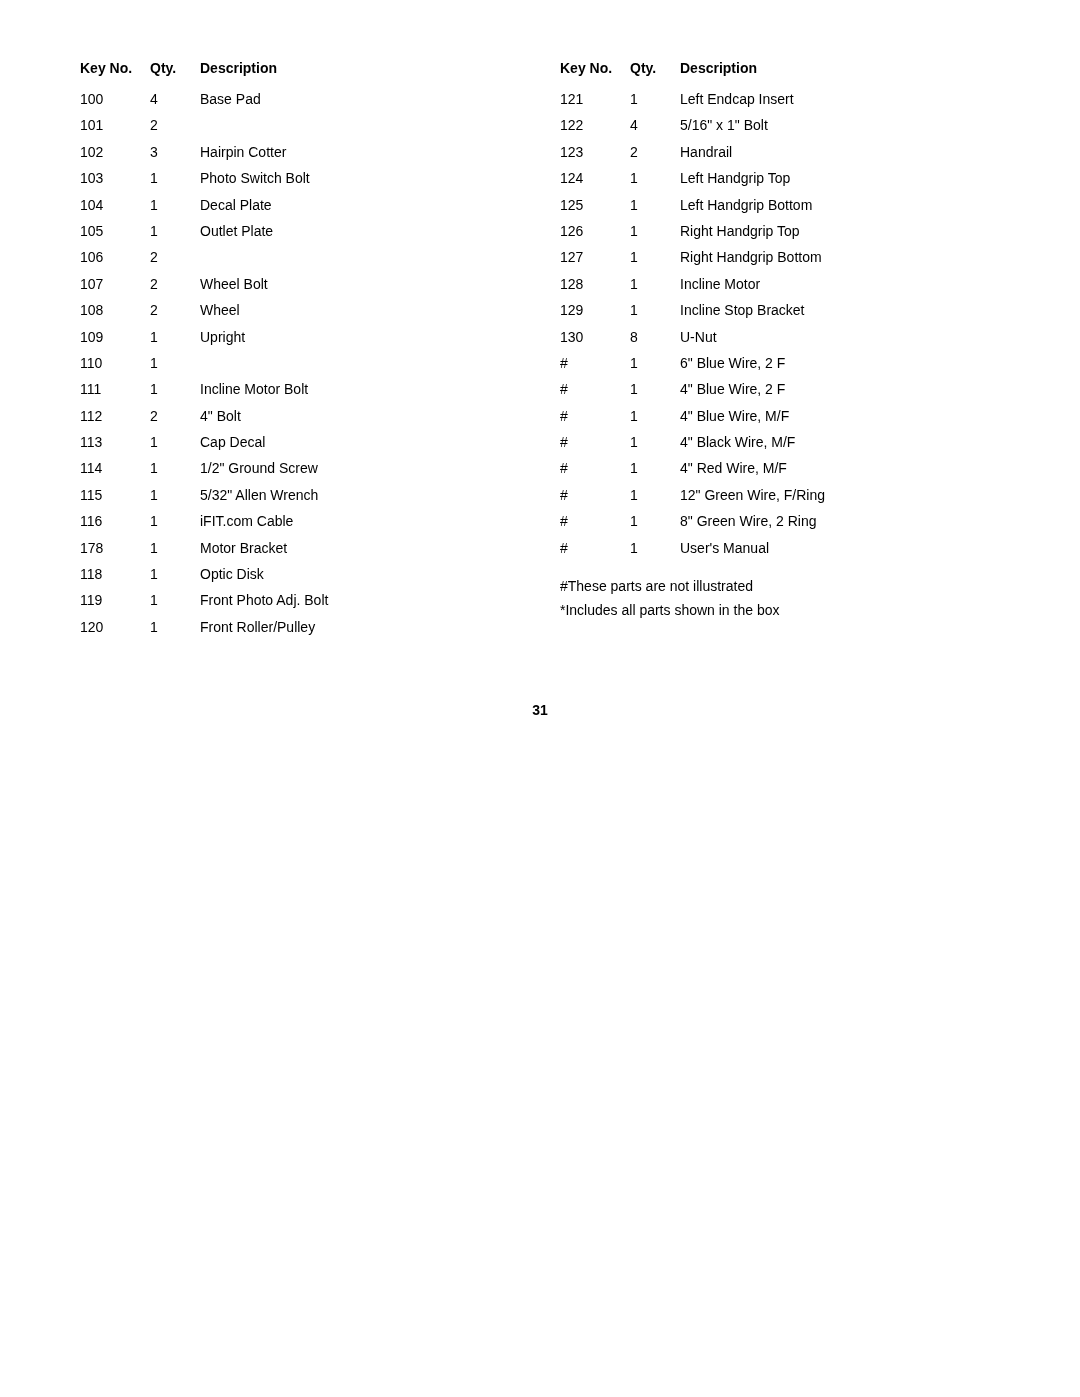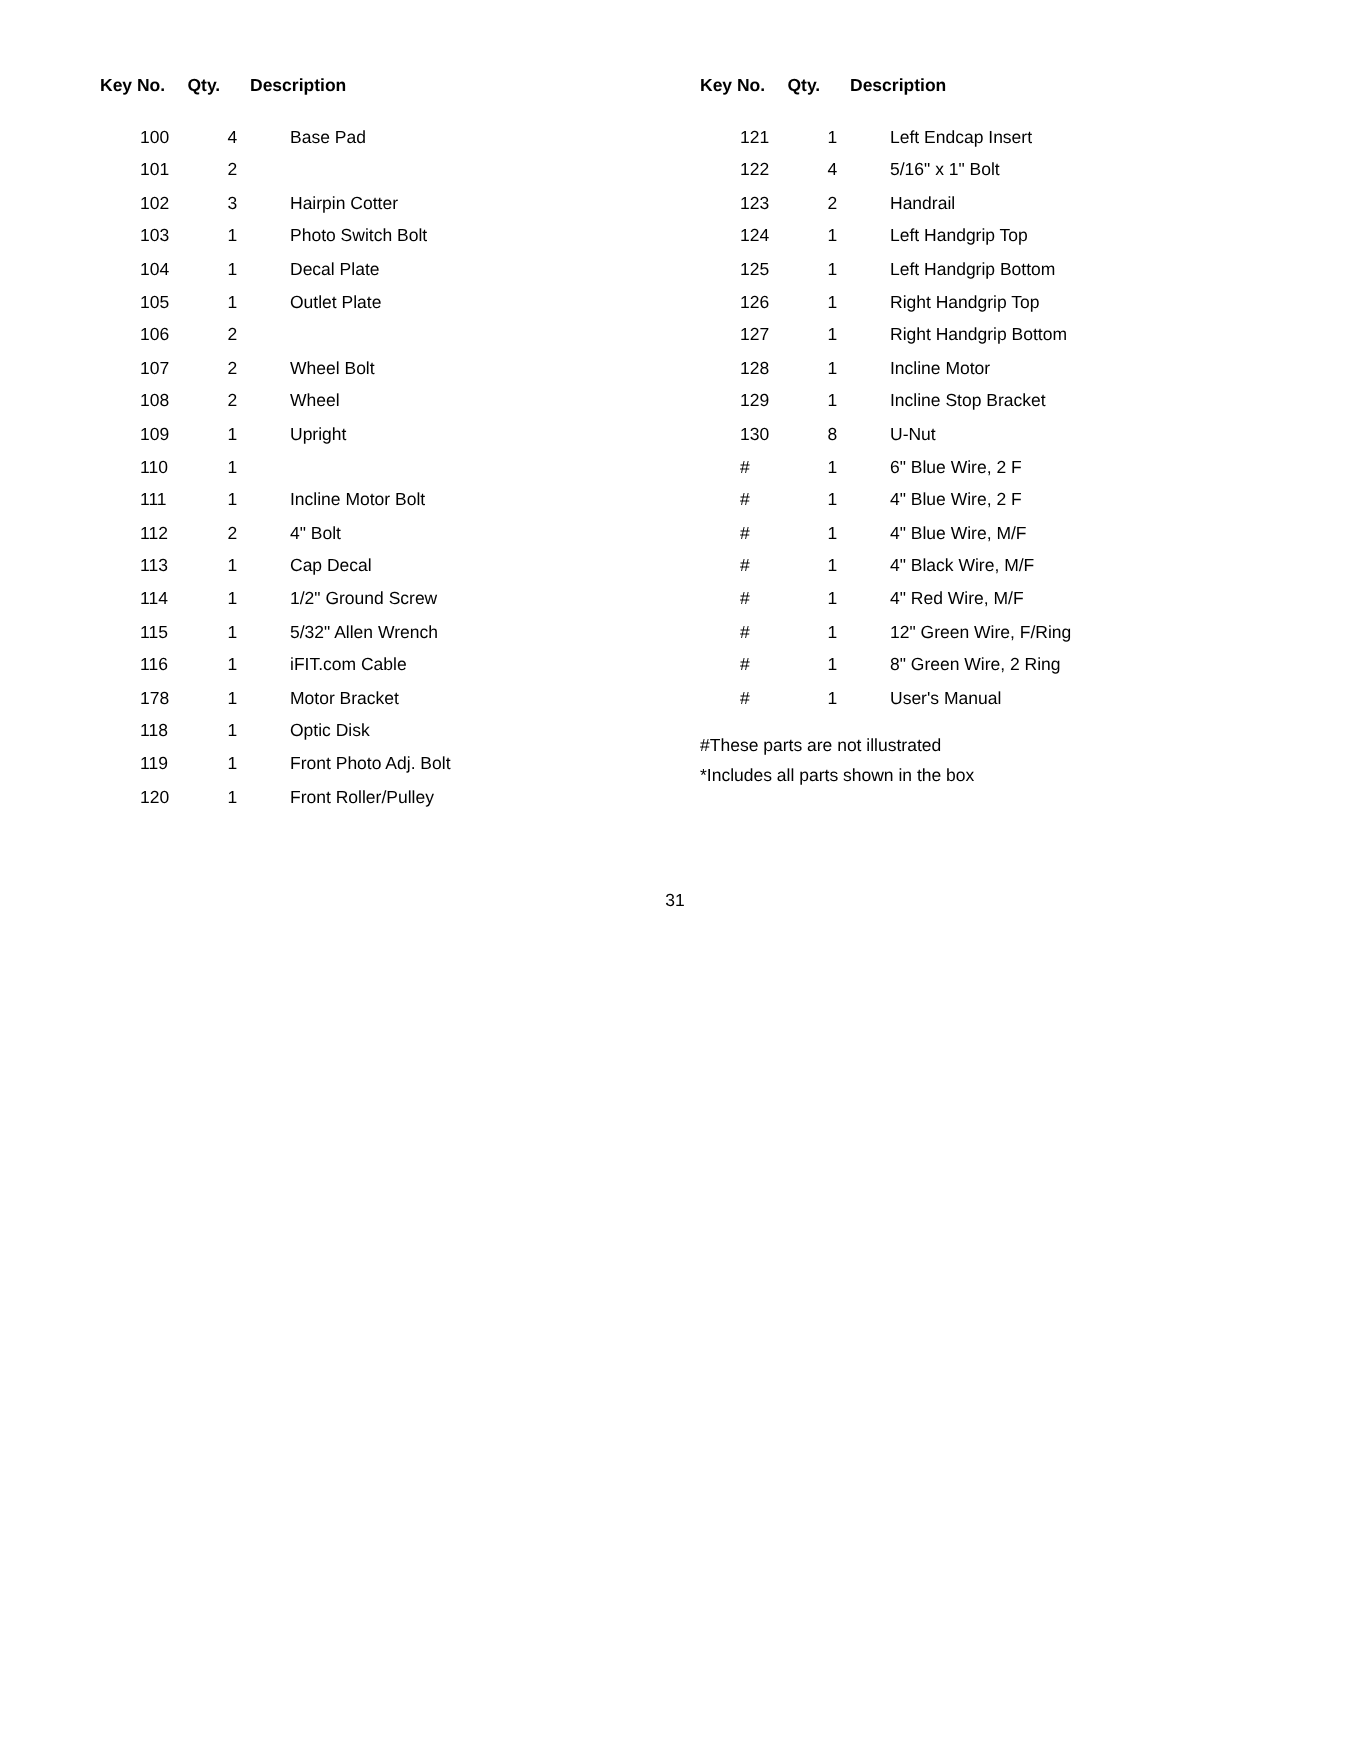--- a/index.html
+++ b/index.html
@@ -24,47 +24,46 @@
     .parts-column {
       flex: 1;
       padding-right: 40px;
     }
     .parts-column:last-child {
       padding-right: 0;
     }
     .table-header {
       display: grid;
       grid-template-columns: 70px 50px 1fr;
-      margin-bottom: 22px;
+      margin-bottom: 12px;
       border-bottom: none;
     }
     .table-header span {
       font-weight: bold;
       font-size: 14px;
     }
     .table-row {
       display: grid;
       grid-template-columns: 70px 50px 1fr;
       margin-bottom: 4px;
       line-height: 1.6;
-      margin-left: 32px;
     }
     .table-row span, .table-header span {
       font-size: 14px;
     }
     .footnotes {
       margin-top: 16px;
       font-size: 14px;
       line-height: 1.7;
     }
     .page-number {
       text-align: center;
       margin-top: 60px;
       font-size: 14px;
-      font-weight: normal;
+      font-weight: bold;
     }
   </style>
 </head>
 <body>
 
 <div class="parts-table-container">
 
   <div class="parts-column">
     <div class="table-header">
       <span>Key No.</span>

